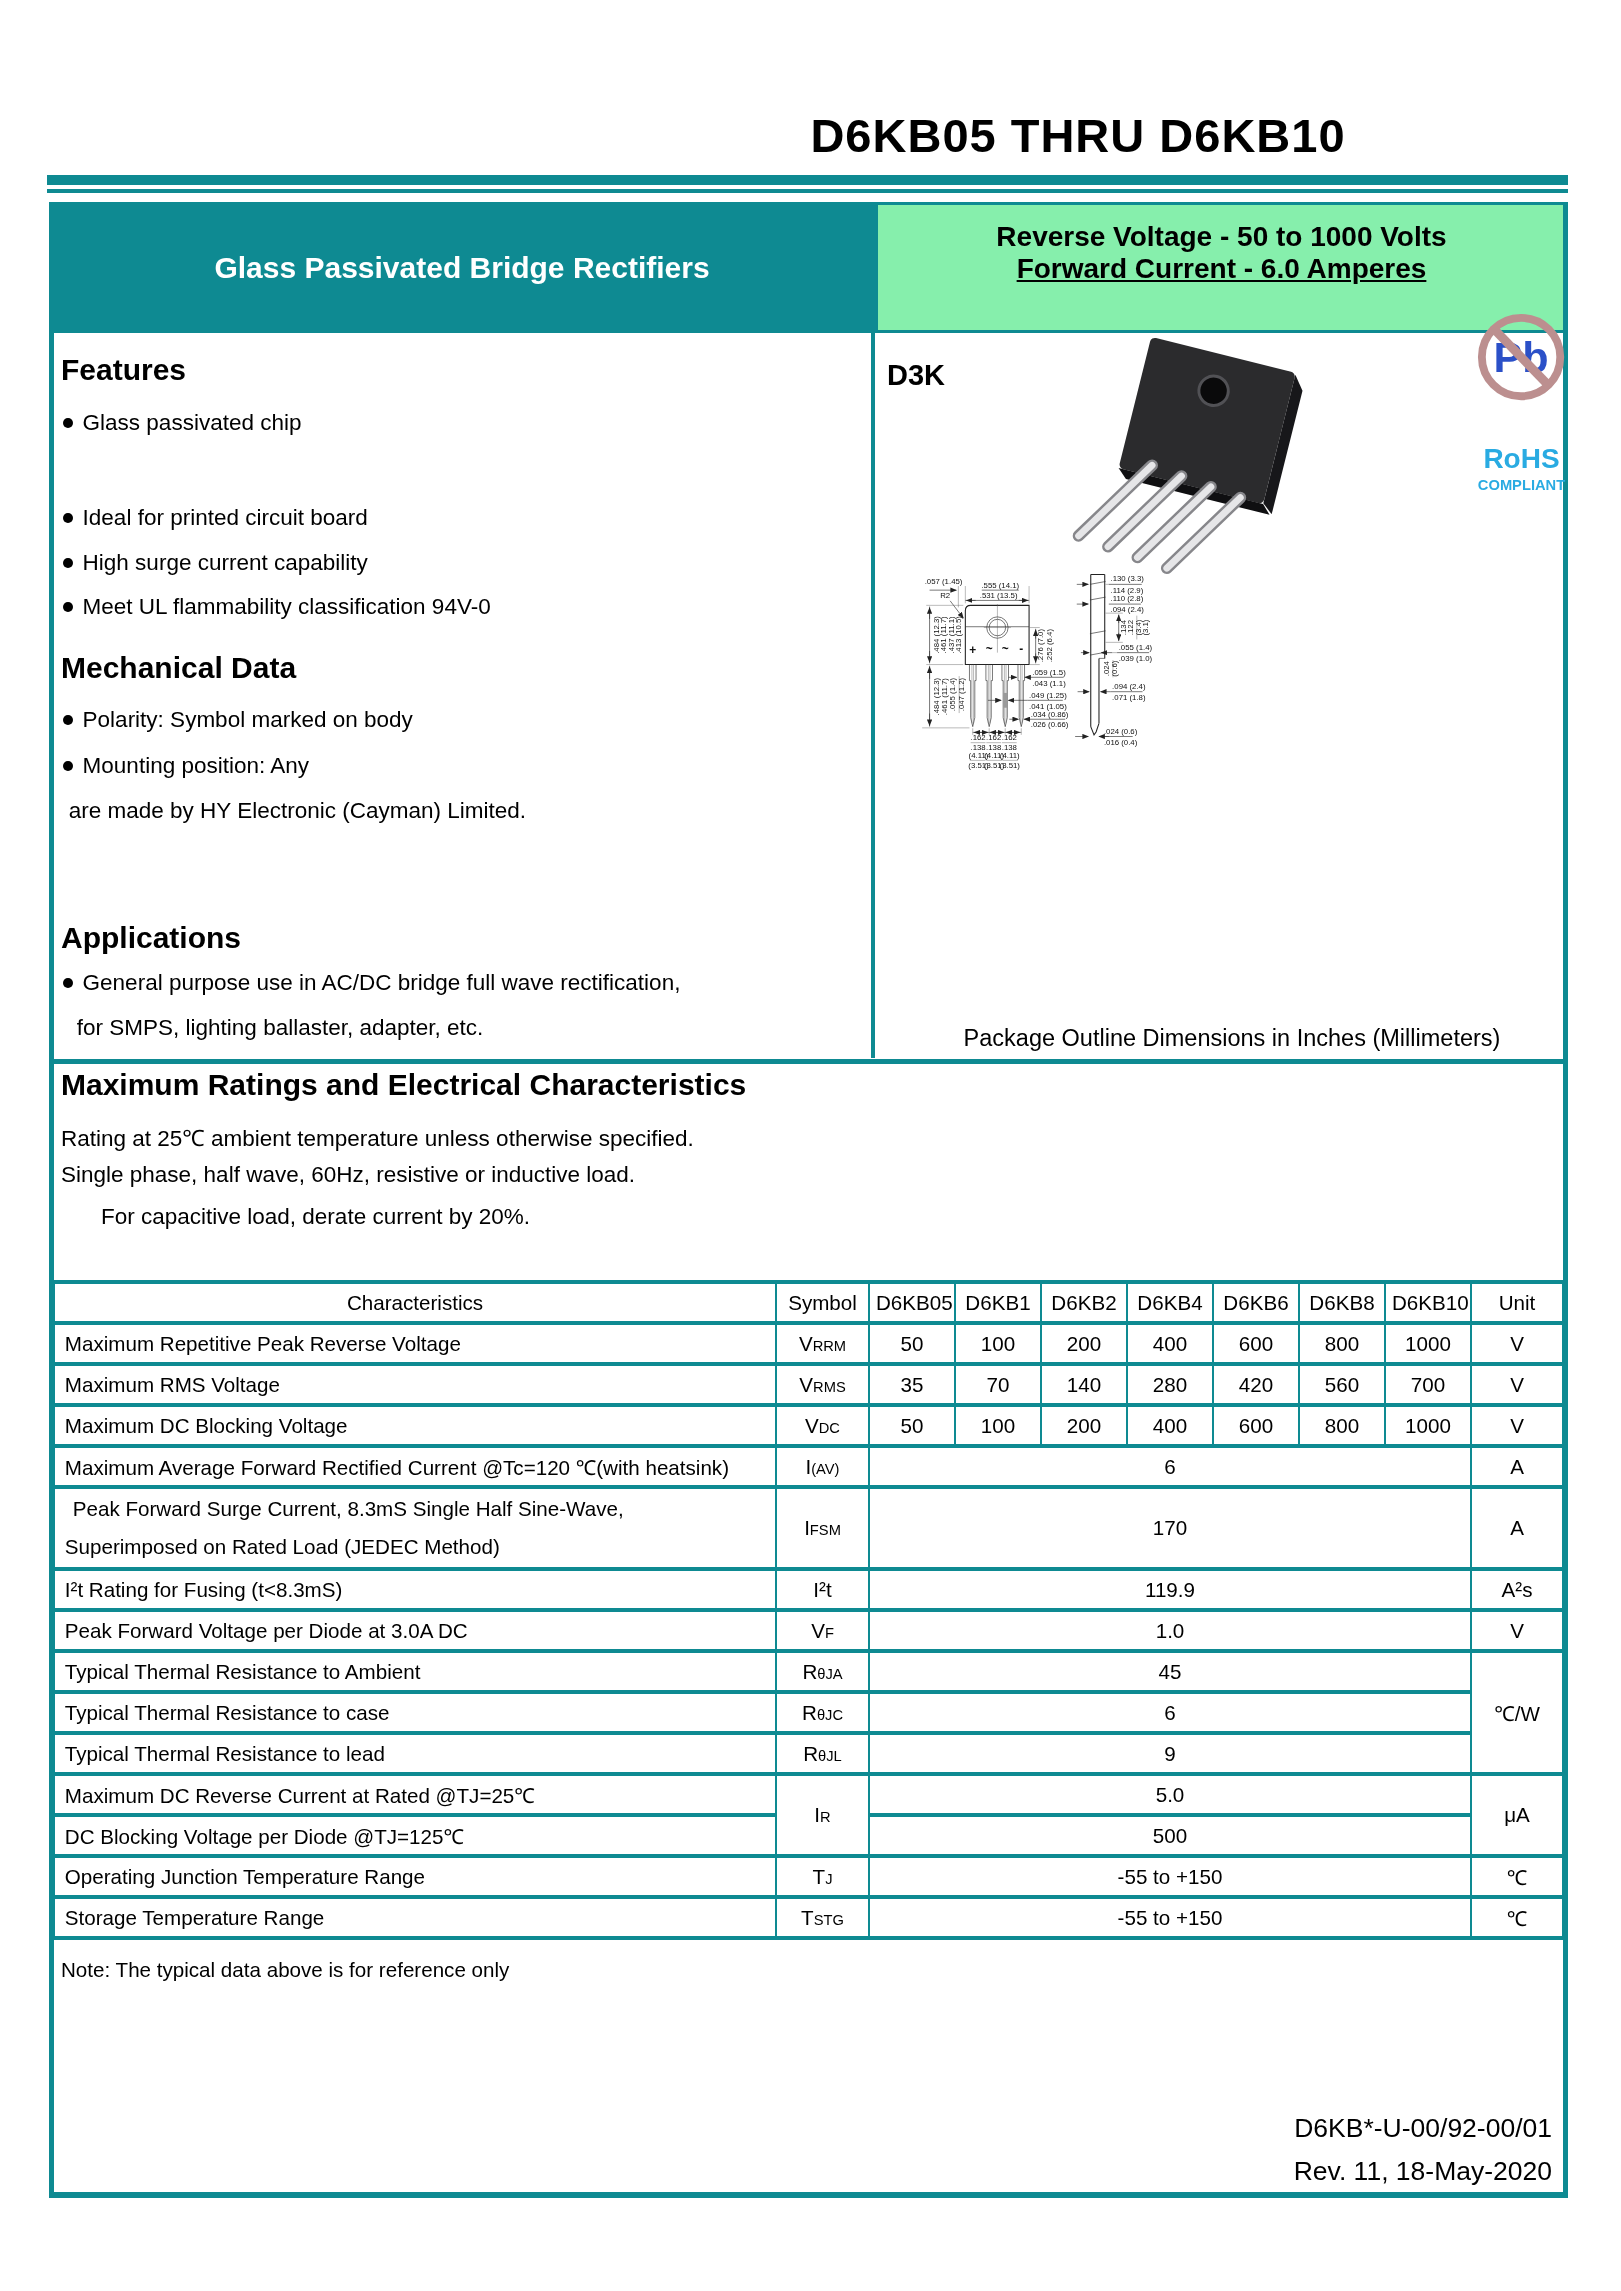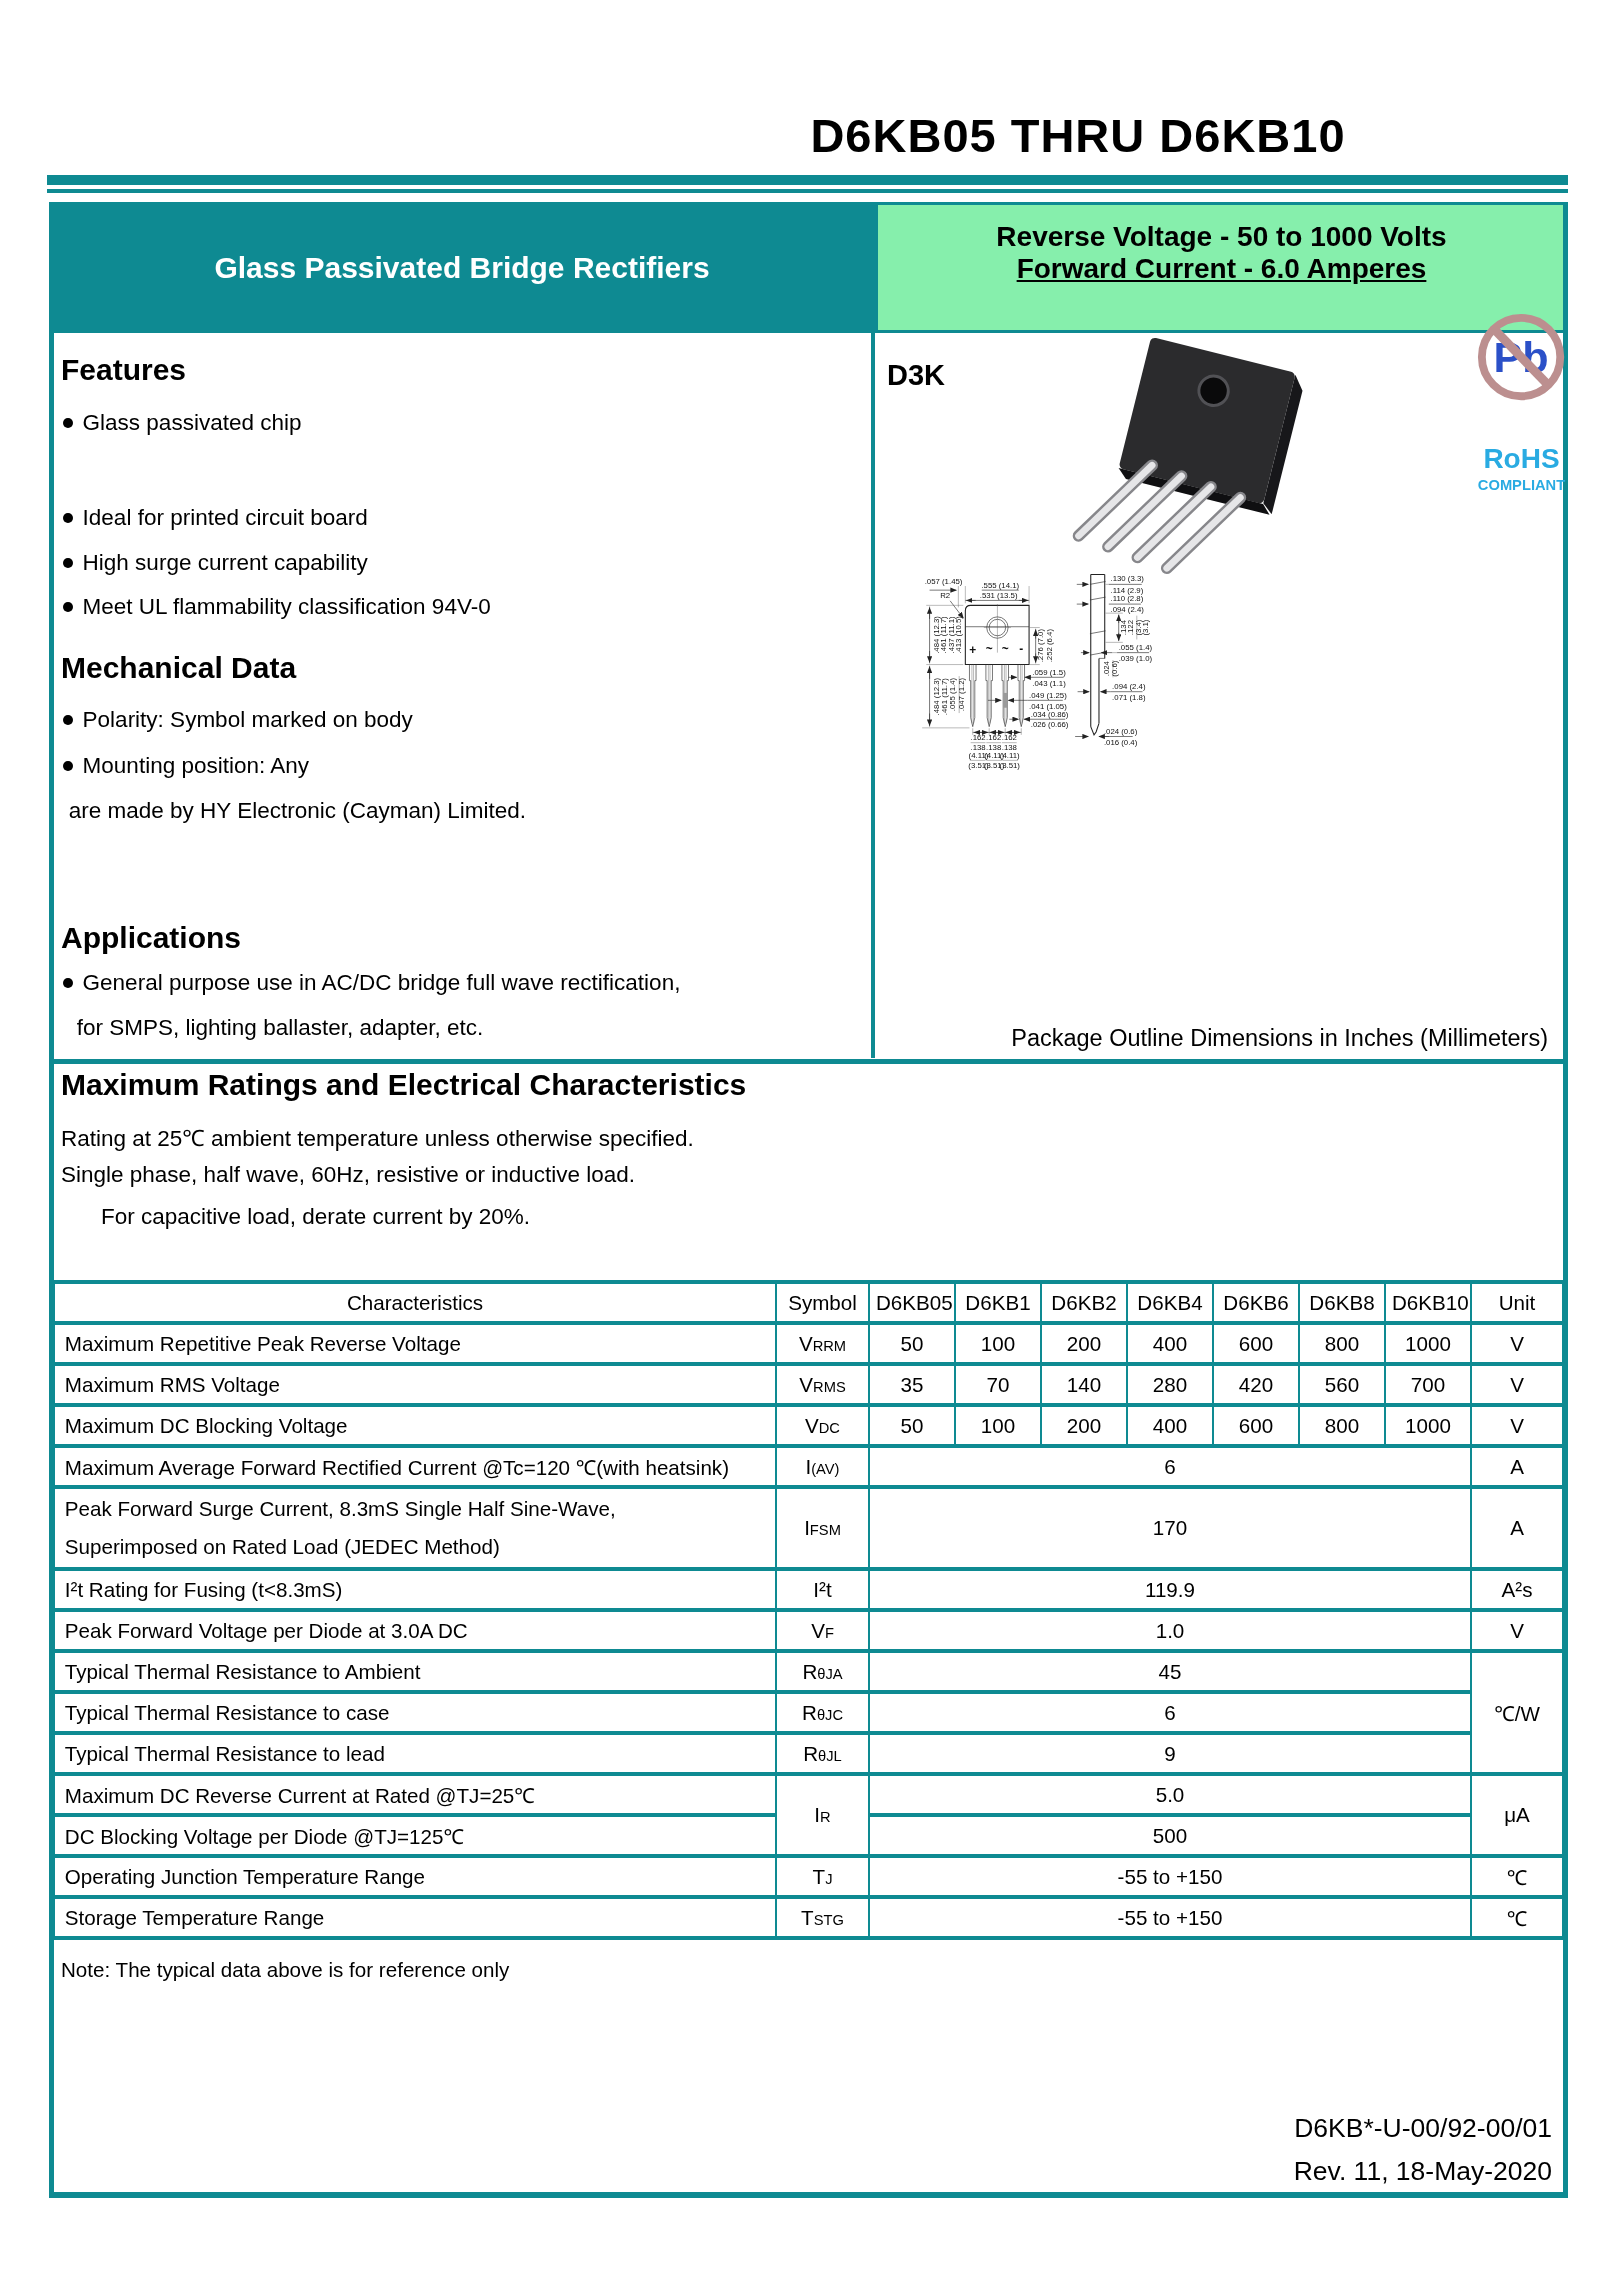--- a/index.html
+++ b/index.html
@@ -19,21 +19,21 @@
     text-align:center;font-size:28px;font-weight:bold;
   }
   .banner-right .l1{margin-top:15.7px;}
   .banner-right .l2{margin-top:0;text-decoration:underline;}
   .sec-title{font-size:30px;font-weight:bold;}
   .bullet{display:flex;align-items:flex-start;font-size:22.5px;}
   .bullet .dot{width:9.8px;height:9.8px;border-radius:50%;background:#000;margin:7.8px 9.8px 0 2px;flex:none;}
   .plainline{font-size:22.5px;margin-left:7.8px;}
   .model-label{font-size:29px;font-weight:bold;}
   .rohs{color:var(--rohs-blue,#29abe2);font-weight:bold;text-align:center;}
-  .caption{font-size:23.5px;text-align:right;}
+  .caption{font-size:23.5px;text-align:center;}
   .cond{font-size:22.5px;}
   
   table.ratings{
     border-collapse:collapse;table-layout:fixed;width:1513px;
     font-size:20.6px;border:4.9px solid var(--teal,#0e8a92);
   }
   table.ratings th, table.ratings td{
     border-left:2.9px solid var(--teal,#0e8a92);
     border-right:2.9px solid var(--teal,#0e8a92);
     border-top:4.9px solid var(--teal,#0e8a92);
@@ -403,21 +403,21 @@
       <td>V</td>
     </tr>
     <tr class="h1">
       <td class="lab">Maximum Average Forward Rectified Current @Tc=120 ℃(with  heatsink)</td>
       <td><span>I</span><span class="sub">(AV)</span></td>
       <td colspan="7">6</td>
       <td>A</td>
     </tr>
     <tr class="h2">
       <td class="lab" style="white-space:normal;">
-        <div style="margin-bottom:13.7px;">Peak Forward Surge Current, 8.3mS Single Half Sine-Wave,</div>
+        <div style="margin-bottom:13.7px;margin-left:8px;">Peak Forward Surge Current, 8.3mS Single Half Sine-Wave,</div>
         <div>Superimposed on Rated Load (JEDEC Method)</div>
       </td>
       <td><span>I</span><span class="sub">FSM</span></td>
       <td colspan="7">170</td>
       <td>A</td>
     </tr>
     <tr class="h1">
       <td class="lab">I²t Rating for Fusing (t&lt;8.3mS)</td>
       <td><span>I²t</span><span class="sub"></span></td>
       <td colspan="7">119.9</td>

